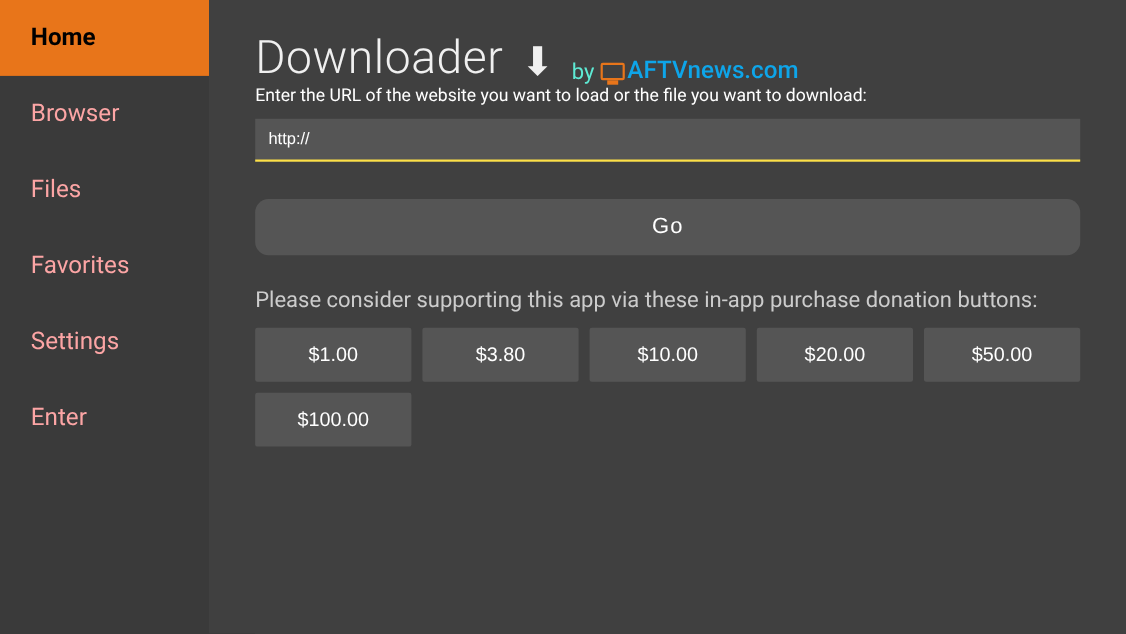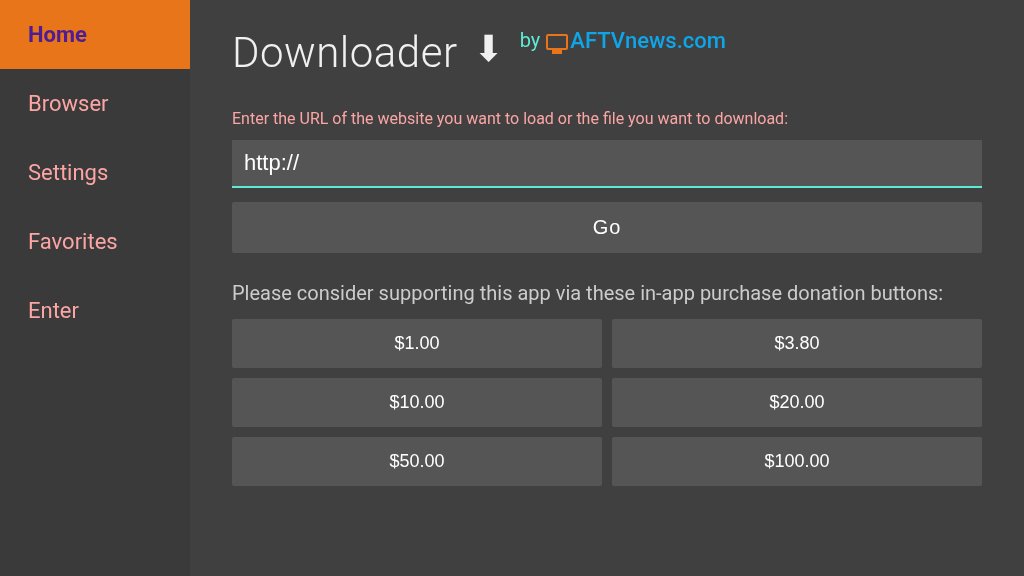--- a/index.html
+++ b/index.html
@@ -25,38 +25,37 @@
     .sidebar-item {
       padding: 22px 28px;
       color: #fca5a5;
       font-size: 22px;
       cursor: pointer;
       font-weight: 400;
     }
 
     .sidebar-item.active {
       background: #e8751a;
-      color: #4c1d95;
+      color: #000000;
       font-weight: 700;
     }
 
     
     .main {
       flex: 1;
       background: #404040;
       padding: 28px 42px 28px 42px;
       display: flex;
       flex-direction: column;
     }
 
     
     .header {
       display: flex;
-      align-items: flex-start;
-      margin-bottom: 32px;
+      align-items: flex-end;
     }
 
     .header-title {
       font-size: 42px;
       color: #f0f0f0;
       font-weight: 300;
       letter-spacing: 0.5px;
     }
 
     .download-icon {
@@ -94,70 +93,71 @@
       left: 50%;
       transform: translateX(-50%);
       width: 10px;
       height: 4px;
       background: #e8751a;
     }
 
     
     .url-label {
       font-size: 16px;
-      color: #fca5a5;
+      color: #ffffff;
       margin-bottom: 12px;
     }
 
     .url-input-wrapper {
       margin-bottom: 14px;
     }
 
     .url-input {
       width: 100%;
       background: #555555;
       border: none;
-      border-bottom: 2px solid #5eead4;
-      color: #ffffff;
-      font-size: 22px;
+      border-bottom: 2px solid #fde047;
+      color: #ffffff;
+      font-size: 15px;
       padding: 10px 12px;
       outline: none;
       caret-color: #ffffff;
     }
 
     .url-input::placeholder {
       color: #aaaaaa;
     }
 
     .go-button {
       width: 100%;
       background: #555555;
       border: none;
       color: #ffffff;
       font-size: 20px;
       padding: 14px;
       cursor: pointer;
-      border-radius: 2px;
+      border-radius: 12px;
       letter-spacing: 1px;
+      margin-top: 20px;
     }
 
     
     .donation-section {
       margin-top: 28px;
     }
 
     .donation-label {
       font-size: 20px;
       color: #cccccc;
       margin-bottom: 14px;
     }
 
     .donation-grid {
       display: grid;
-      grid-template-columns: 1fr 1fr;
+      grid-template-columns: 1fr 1fr 1fr 1fr 1fr;
       gap: 10px;
     }
 
     .donation-button {
       background: #555555;
       border: none;
       color: #ffffff;
       font-size: 18px;
       padding: 14px 10px;
       cursor: pointer;
@@ -169,24 +169,27 @@
 <body>
 
 <nav class="sidebar">
   <div class="sidebar-item active">
     <span>Home</span>
   </div>
   <div class="sidebar-item">
     <span>Browser</span>
   </div>
   <div class="sidebar-item">
+    <span>Files</span>
+  </div>
+  <div class="sidebar-item">
+    <span>Favorites</span>
+  </div>
+  <div class="sidebar-item">
     <span>Settings</span>
-  </div>
-  <div class="sidebar-item">
-    <span>Favorites</span>
   </div>
   <div class="sidebar-item">
     <span>Enter</span>
   </div>
 </nav>
 
 <main class="main">
 
   <header class="header">
     <span class="header-title">Downloader</span>

